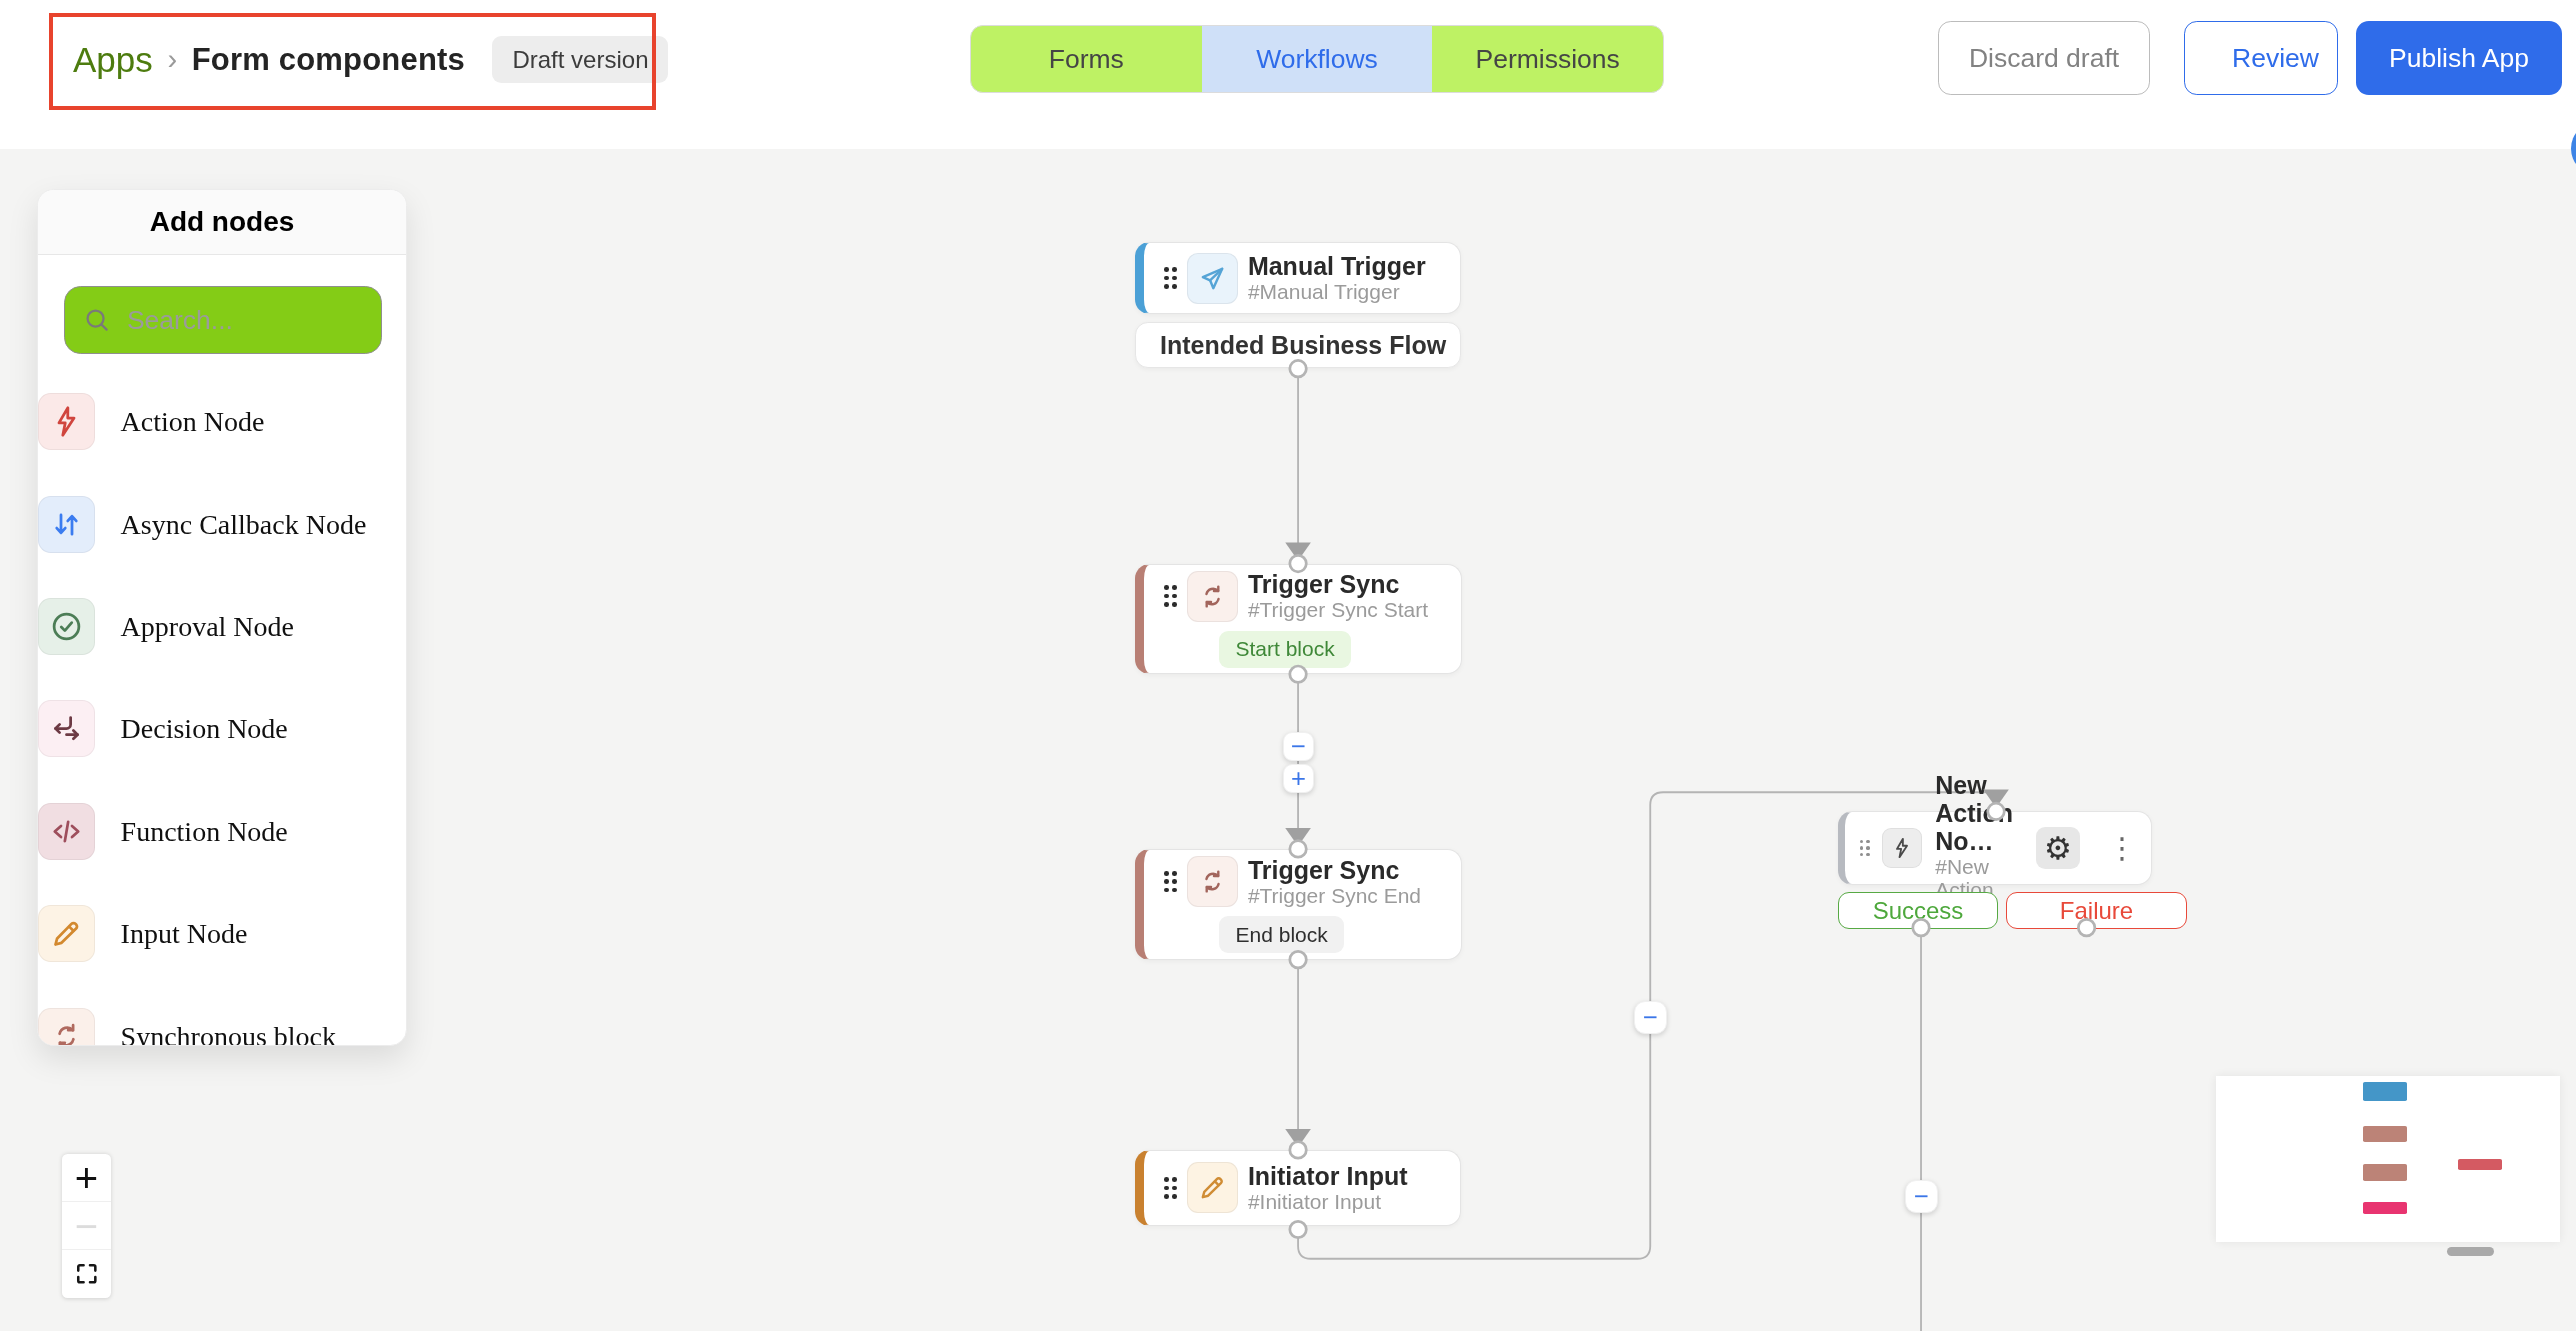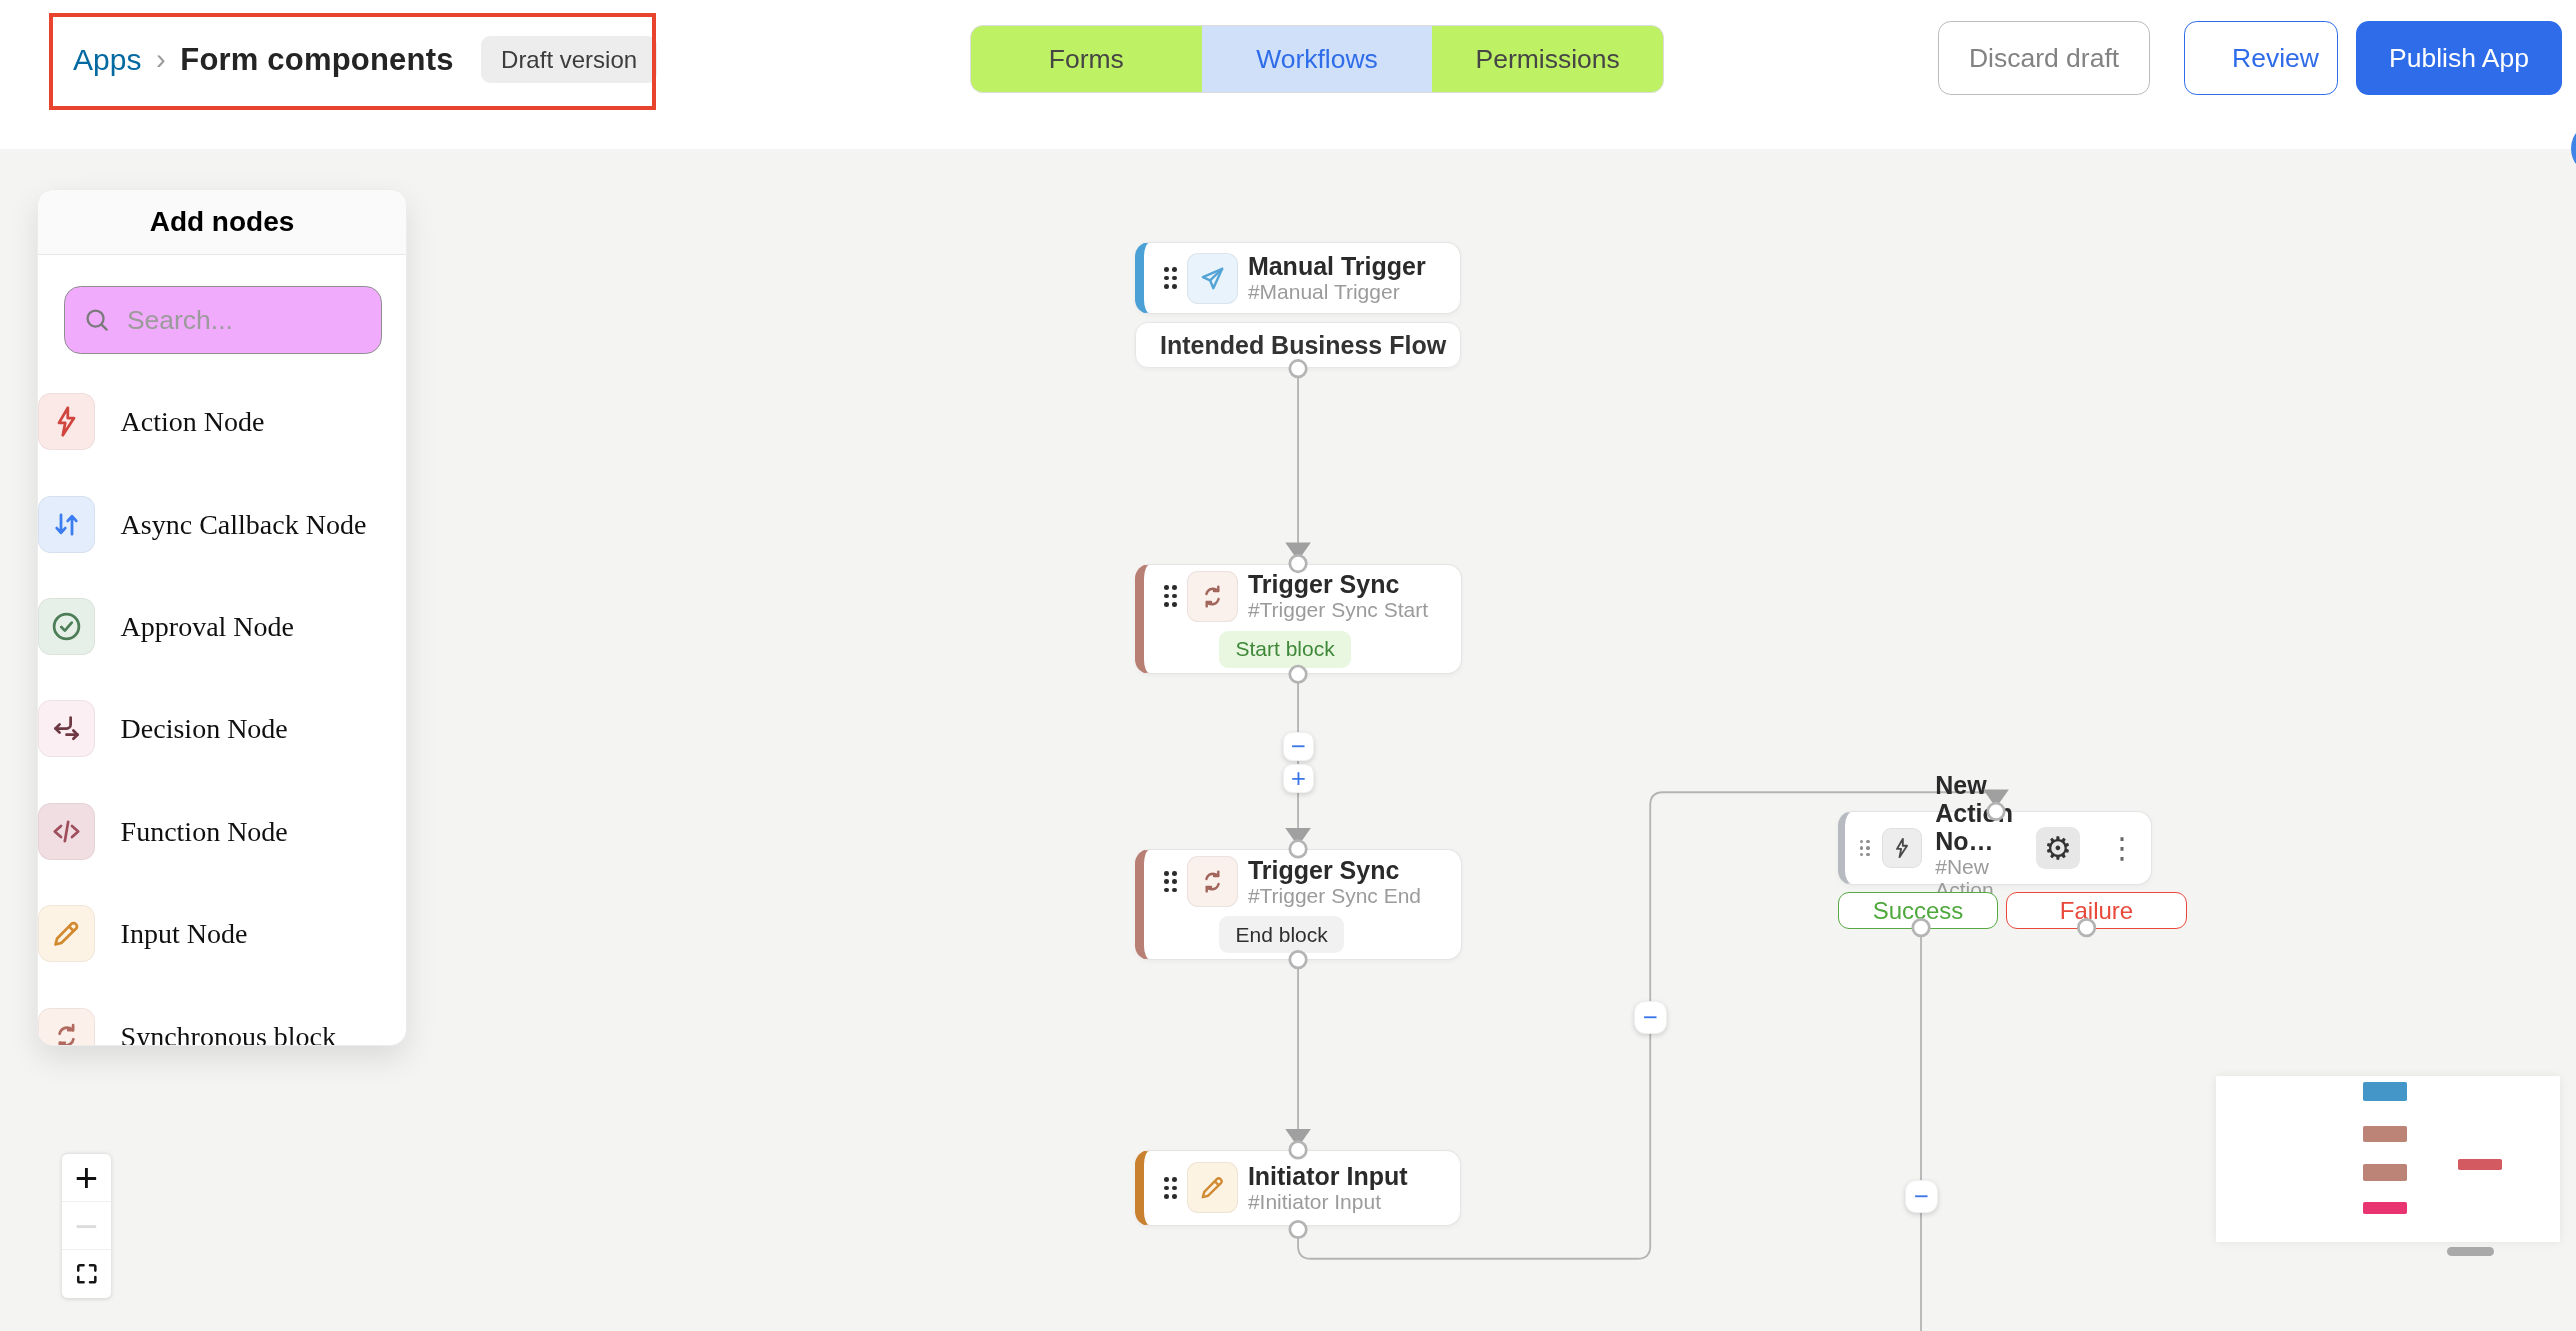--- a/index.html
+++ b/index.html
@@ -8,21 +8,21 @@
         font-family:"Liberation Sans","DejaVu Sans",sans-serif;background:#fff;}
 
   
   .canvas{position:absolute;left:0;top:149px;width:2576px;height:1183px;background:#f4f4f3;}
 
   
   .header{position:absolute;left:0;top:0;width:2576px;height:149px;background:#fff;z-index:20;}
   .annotation-box{position:absolute;left:49px;top:12.8px;width:607px;height:97px;
         border:4.6px solid #e8432d;z-index:30;pointer-events:none;}
   .breadcrumb{position:absolute;left:73px;top:0;height:119px;display:flex;align-items:center;gap:14.6px;}
-  .crumb-root{font-size:30px;color:#0369a1;text-align:center;}
+  .crumb-root{font-size:35px;color:#4d7c0f;text-align:center;}
   .crumb-sep{font-size:29px;color:#9a9a9a;}
   .crumb-title{font-size:31px;font-weight:bold;color:#242424;letter-spacing:0.2px;}
   .version-badge{margin-left:12.8px;background:#ededed;border-radius:9.1px;padding:9.1px 20px;
         font-size:24px;color:#3c3c3c;}
   .tabs{position:absolute;left:970px;top:25px;width:694px;height:68px;display:flex;
         border:0.9px solid #dcdcdc;border-radius:12.8px;overflow:hidden;background:#bef264;}
   .tab{flex:1;display:flex;align-items:center;justify-content:center;font-size:26.5px;color:#454545;cursor:pointer;}
   .tab.active{background:#cfe0f8;color:#2f6cea;font-weight:500;}
   .btn{position:absolute;top:21px;height:74px;border-radius:12.8px;display:flex;align-items:center;
         justify-content:center;font-size:26.5px;background:#fff;cursor:pointer;}
@@ -32,21 +32,21 @@
   .fab-peek{position:absolute;left:2571px;top:122px;width:53px;height:53px;border-radius:50%;
         background:#3d84e6;z-index:25;}
 
   
   .palette{position:absolute;left:37px;top:189px;width:370px;height:857px;background:#fff;
         border:0.9px solid #ececec;border-radius:16.5px;overflow:hidden;z-index:10;
         box-shadow:0 12.8px 31px rgba(0,0,0,.10);}
   .palette-header{height:65px;background:#fafafa;border-bottom:0.9px solid #e7e7e7;display:flex;
         align-items:center;justify-content:center;font-size:28px;font-weight:bold;color:#000000;}
   .search-box{position:absolute;left:25.6px;top:96px;width:318px;height:68px;border:1.8px solid #8f8f8f;
-        border-radius:16.5px;display:flex;align-items:center;padding:0 18.3px;gap:14.6px;background:#f0abfc;}
+        border-radius:16.5px;display:flex;align-items:center;padding:0 18.3px;gap:14.6px;background:#84cc16;}
   .search-box svg{flex:none;}
   .search-box input{border:none;outline:none;background:transparent;font-size:26.5px;color:#444;width:220px;
         font-family:inherit;}
   .search-box input::placeholder{color:#9b9b9b;}
   .pal-item{position:absolute;left:0;width:100%;height:57px;display:flex;align-items:center;
         gap:25.6px;cursor:grab;}
   .pal-icon{width:57px;height:57px;border-radius:12.8px;display:flex;align-items:center;justify-content:center;
         border:0.9px solid rgba(0,0,0,.05);flex:none;}
   .pal-icon svg{width:33px;height:33px;}
   .pal-label{font-family:"Liberation Serif","DejaVu Serif",serif;font-size:28px;color:#101010;}

